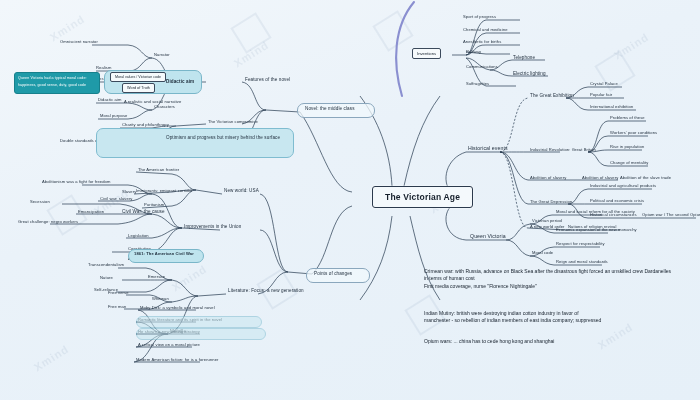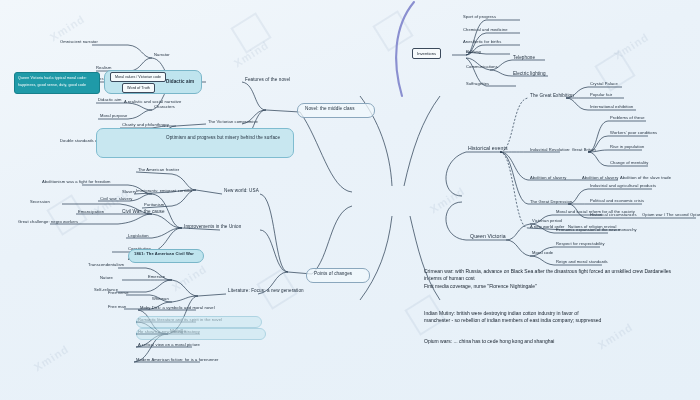--- a/index.html
+++ b/index.html
@@ -221,20 +221,21 @@
       <path d="M136,334 L200,334"></path>
       <path d="M136,347 L192,347"></path>
       <path d="M134,362 L200,362"></path>
     </g>
   </svg>
 
   <svg class="arc" style="left:388px;top:0;width:36px;height:100px;">
     <path d="M26,2 C6,26 4,62 14,96" fill="none" stroke="#8a8fd0" stroke-width="2.1" stroke-linecap="round"></path>
   </svg>
 
+  <div class="center-node" style="left:372px;top:186px;">The Victorian Age</div>
 
   <div class="bx" style="left:412px;top:48px;">Inventions</div>
   <div class="lbl" style="left:463px;top:15px;">Sport of progress</div>
   <div class="lbl" style="left:463px;top:28px;">Chemical and medicine</div>
   <div class="lbl" style="left:463px;top:40px;">Anesthetic for births</div>
   <div class="lbl" style="left:466px;top:50px;">Railway</div>
   <div class="lbl" style="left:466px;top:65px;">Communications</div>
   <div class="lbl" style="left:466px;top:82px;">Suffragettes</div>
   <div class="lbl s5" style="left:513px;top:55px;">Telephone</div>
   <div class="lbl s5" style="left:513px;top:71px;">Electric lighting</div>

